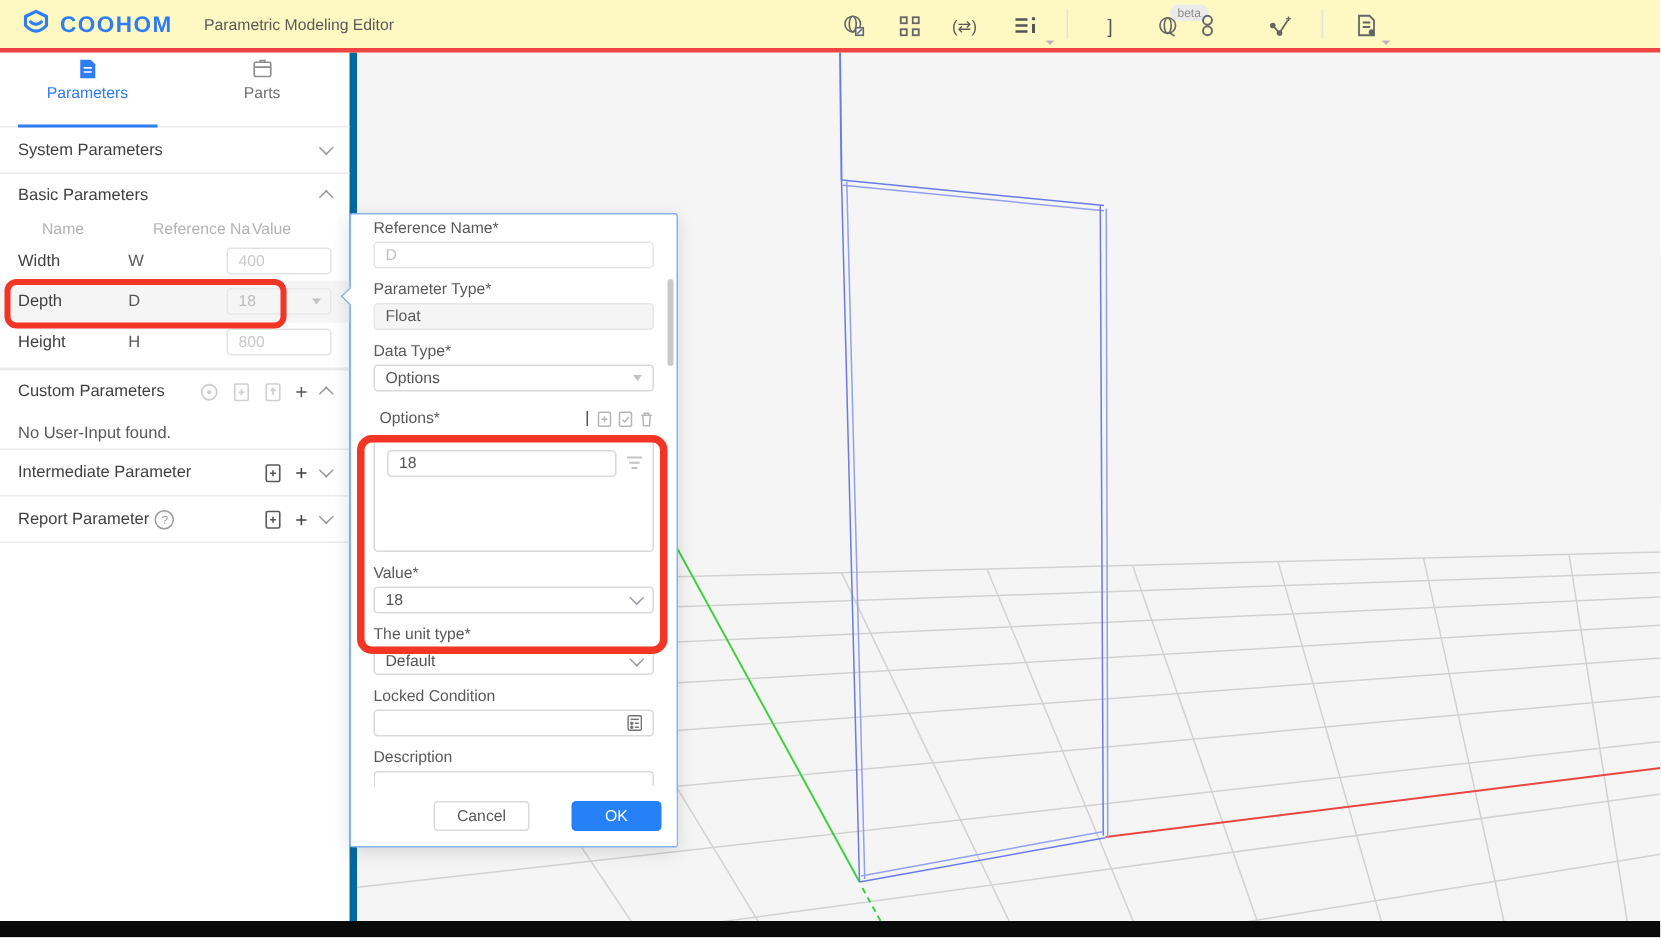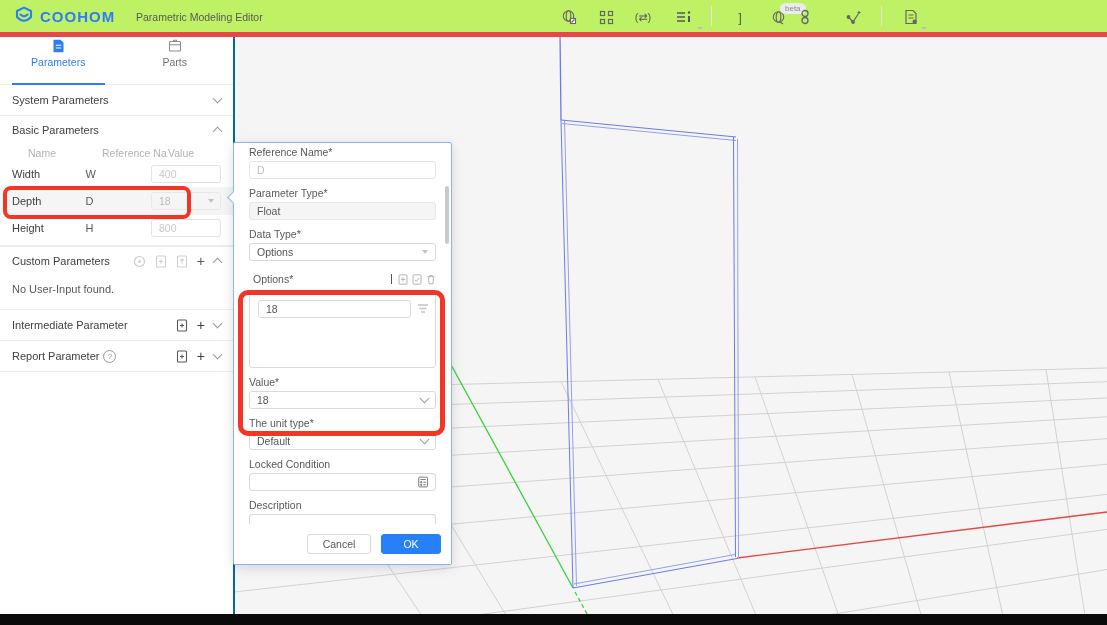--- a/index.html
+++ b/index.html
@@ -1,36 +1,36 @@
 <!DOCTYPE html>
 <html><head>
 <meta charset="utf-8">
 <style>
   html,body{margin:0;padding:0;background:#fff;}
   .stage{position:relative;width:1107px;height:625px;overflow:hidden;background:#fff;
          font-family:"Liberation Sans",sans-serif;-webkit-font-smoothing:antialiased;}
 
   
-  .topbar{position:absolute;top:0;left:0;right:0;height:32px;background:#bef264;
-          border-bottom:5px solid #ef4444;z-index:20;}
+  .topbar{position:absolute;top:0;left:0;right:0;height:32px;background:#fef9c3;
+          border-bottom:3px solid #ef4444;z-index:20;}
   .logo{position:absolute;left:14px;top:6px;display:flex;align-items:center;}
   .logo-text{font-size:15px;font-weight:bold;letter-spacing:1px;color:#2e7cf6;margin-left:6px;}
   .app-title{position:absolute;left:136px;top:11px;font-size:10.5px;color:#595959;}
   .tb-icon{position:absolute;top:8px;width:18px;height:18px;display:flex;align-items:center;
            justify-content:center;color:#666;cursor:pointer;}
   .tb-glyph{font-size:11px;color:#595959;}
   .tb-divider{position:absolute;top:6px;width:1px;height:20px;background:#e3e3e3;}
   .beta-pill{position:absolute;left:780px;top:3px;font-size:8px;color:#8c8c8c;background:#ebebeb;
              border-radius:7px;padding:1px 5px;line-height:9px;}
   .mini-caret{position:absolute;width:0;height:0;border-left:3px solid transparent;
               border-right:3px solid transparent;border-top:3px solid #bbb;top:27px;}
 
   
   .sidebar{position:absolute;top:33px;left:0;width:233px;bottom:11px;background:#fff;
-           border-right:2px solid #0369a1;z-index:5;font-size:11px;}
+           border-right:5px solid #0369a1;z-index:5;font-size:11px;}
   .tabs{display:flex;height:45px;border-bottom:1px solid #ececec;padding-top:6px;}
   .tab{flex:1;display:flex;flex-direction:column;align-items:center;gap:3px;cursor:pointer;position:relative;}
   .tab .tab-label{font-size:10.5px;color:#737373;}
   .tab.active .tab-label{color:#2e7cf6;}
   .tab.active .underline{position:absolute;bottom:-1px;left:12px;right:12px;height:2px;background:#2e7cf6;}
   .sec-head{display:flex;align-items:center;padding:0 12px;color:#404040;font-size:11px;}
   .sec-head .grow{flex:1;}
   .chev{width:6px;height:6px;border-right:1.3px solid #9a9a9a;border-bottom:1.3px solid #9a9a9a;
         display:inline-block;}
   .chev.down{transform:rotate(45deg);margin-top:-3px;}
@@ -52,21 +52,21 @@
   .tri-caret{width:0;height:0;border-left:3.5px solid transparent;border-right:3.5px solid transparent;
              border-top:4px solid #c2c2c2;}
   .swatch-btn{width:20px;height:20px;border:1px solid #ddd;border-radius:2px;background:#fff;
               display:flex;align-items:center;justify-content:center;cursor:pointer;}
   .swatch{width:13px;height:15px;background:#d5c19b;border:1px solid #b9a36f;
           box-shadow:inset -3px 0 0 #c4ad7e;}
   .sec-sep{border-bottom:1px solid #ececec;}
   .custom-head{height:28px;border-top:1px solid #ececec;}
   .icon-gap{margin-left:9px;display:flex;align-items:center;cursor:pointer;}
   .plus{font-size:14px;color:#595959;line-height:12px;}
-  .empty-text{padding:8px 12px 14px;color:#595959;border-bottom:1px solid #ececec;}
+  .empty-text{padding:8px 12px 4px;color:#595959;border-bottom:1px solid #ececec;}
   .row30{height:30px;border-bottom:1px solid #ececec;}
   .help-circle{width:11px;height:11px;border:1px solid #9a9a9a;border-radius:50%;font-size:8px;
                color:#9a9a9a;display:inline-flex;align-items:center;justify-content:center;margin-left:4px;}
 
   
   .viewport{position:absolute;top:33px;left:234px;right:0;bottom:11px;background:#f5f5f6;z-index:1;}
   .viewport svg{display:block;}
 
   
   .modal{position:absolute;left:233px;top:142px;width:219px;height:423px;background:#fff;
@@ -86,21 +86,21 @@
   .ctrl.gray{background:#f5f5f5;border-color:#e7e7e7;color:#595959;}
   .ctrl.select{justify-content:space-between;cursor:pointer;}
   .opt-label-row{display:flex;align-items:center;justify-content:space-between;margin-bottom:3px;}
   .opt-icons{display:flex;align-items:center;gap:4px;}
   .dark-bar{width:1.5px;height:10px;background:#555;margin-right:2px;}
   .list-box{border:1px solid #d9d9d9;border-radius:3px;height:76px;padding:7px 6px 0 8px;
             box-sizing:border-box;display:flex;align-items:flex-start;gap:6px;}
   .list-box .ctrl{flex:1;}
   .sliver{height:9px;border:1px solid #d9d9d9;border-bottom:none;border-radius:3px 3px 0 0;}
   .modal-footer{position:absolute;bottom:0;left:0;right:0;height:30px;background:#fff;
-                display:flex;justify-content:flex-end;align-items:flex-start;padding:5px 10px 0 0;gap:10px;}
+                display:flex;justify-content:flex-end;align-items:flex-start;padding:5px 10px 0 0;gap:28px;}
   .btn{height:20px;border-radius:3px;font-size:10.5px;display:flex;align-items:center;
        justify-content:center;cursor:pointer;box-sizing:border-box;}
   .btn.cancel{width:64px;border:1px solid #d9d9d9;color:#595959;background:#fff;}
   .btn.ok{width:60px;background:#2680f7;color:#fff;border:1px solid #2680f7;}
   .modal-scrollbar{position:absolute;right:2px;top:43px;width:4px;height:58px;background:#c9c9c9;
                    border-radius:2px;}
 
   
   .anno{position:absolute;border:4px solid #f23524;border-radius:8px;z-index:30;pointer-events:none;}
   .anno.big{border-width:5px;border-radius:10px;}

